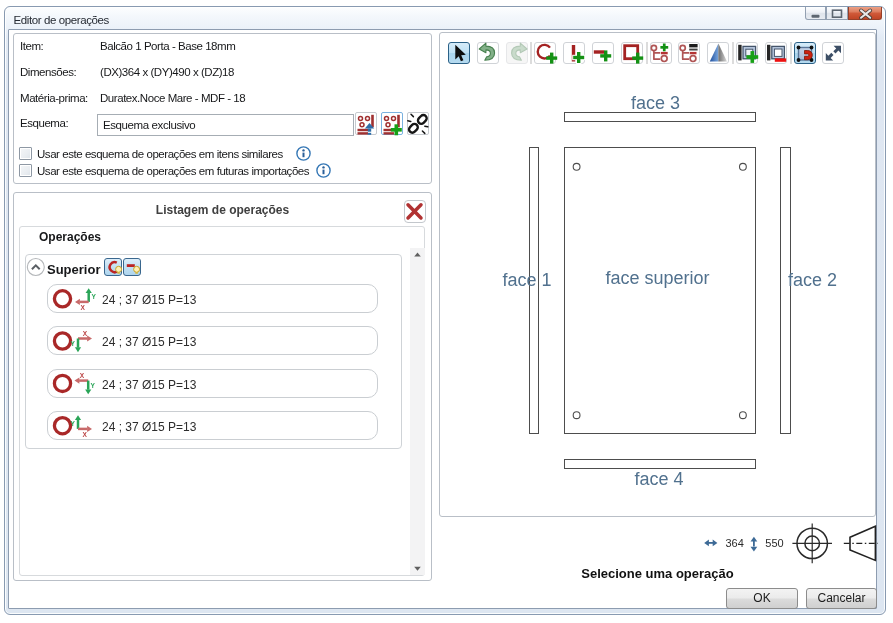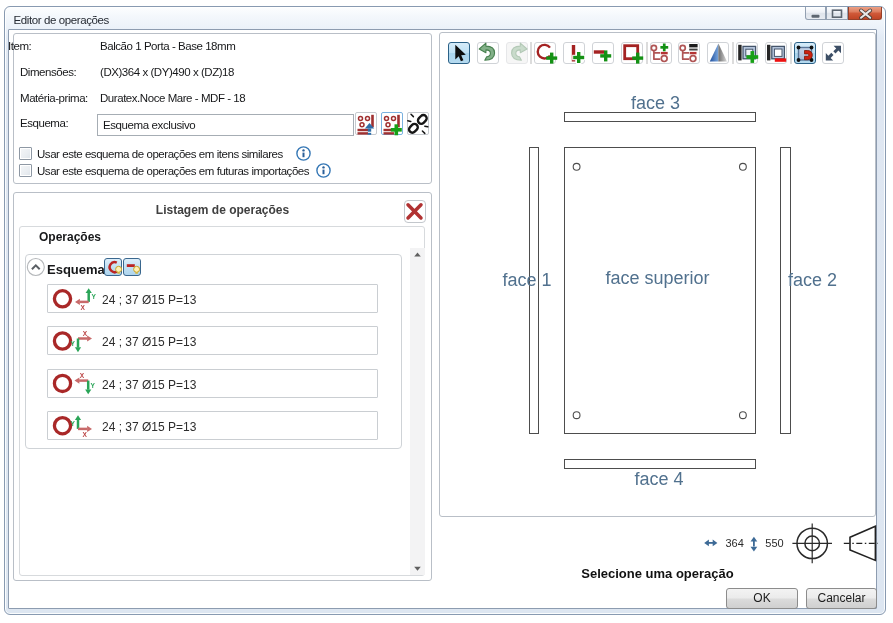--- a/index.html
+++ b/index.html
@@ -32,21 +32,21 @@
   background:linear-gradient(135deg,#f4f6f8 0,#e9edf1 60%,#dde3e9 100%); box-shadow:inset 0 0 0 1px #fff; }
 #p2hdr { position:absolute; left:13px; top:203px; width:419px; text-align:center; font-size:12px; font-weight:bold; color:#404040; }
 #xbtn { position:absolute; left:403.5px; top:200px; width:22px; height:22.5px; background:#fff; border:1px solid #c3c7cc; border-radius:4px; }
 #gbox { position:absolute; left:19px; top:226px; width:406px; height:350px; border:1px solid #d7dadd; border-radius:3px; background:#fff; }
 #oplbl { position:absolute; left:36px; top:230px; font-size:12px; font-weight:bold; color:#17181a; background:#fff; padding:0 3px; }
 #sbar { position:absolute; left:410px; top:248px; width:15px; height:327px; background:#f3f3f4; }
 #supbox { position:absolute; left:25px; top:254px; width:377px; height:195px; border:1px solid #cfd3d7; border-radius:4px; background:#fff; }
 #suplbl { position:absolute; left:47px; top:261.5px; font-size:13px; font-weight:bold; color:#17181a; }
 .supbtn { position:absolute; top:258px; width:18px; height:18px; border:1px solid #39678e; border-radius:3px;
   background:linear-gradient(180deg,#ddeefa 0,#c2e0f2 50%,#aed5ee 100%); }
-.oprow { position:absolute; left:47px; width:331px; height:29px; border:1px solid #caced2; border-radius:1px; background:#fff; }
+.oprow { position:absolute; left:47px; width:331px; height:29px; border:1px solid #caced2; border-radius:10px; background:#fff; }
 .optext { position:absolute; left:54px; top:7.5px; font-size:12px; color:#2d2d2d; white-space:nowrap; }
 .tbtn { position:absolute; top:42px; width:22px; height:22px; border:1px solid #d0d3d7; border-radius:3px; background:#fff; }
 .tbtn.sel { border:1px solid #2b6187; background:linear-gradient(180deg,#d6ecf9 0,#bfe1f4 48%,#a9d4ec 52%,#b5daf0 100%); }
 .tbtn.dis { border:1px solid #e6e7e9; background:#f6f6f6; }
 .tsep { position:absolute; top:42px; width:2px; height:22px; background:#dcdcdc; }
 .facelbl { position:absolute; font-size:18px; color:#51718e; white-space:nowrap; transform:translate(-50%,-50%); }
 .dline { position:absolute; border:1px solid #4d4d4d; background:#fff; }
 #selop { position:absolute; left:439px; top:566px; width:437px; text-align:center; font-size:13px; font-weight:bold; color:#111; }
 .wbtn { position:absolute; top:588px; height:21px; border:1px solid #8c8c8c; border-radius:3px;
   background:linear-gradient(180deg,#f3f3f3 0,#ebebeb 48%,#dcdcdc 52%,#cfcfcf 100%);
@@ -59,21 +59,21 @@
 <div id="client"></div>
 <div id="title">Editor de operações</div>
 <div id="btnmin" class="capbtn"></div>
 <div id="btnmax" class="capbtn"></div>
 <div id="btnclose" class="capbtn"></div>
 
 <div id="p1" class="panel"></div>
 <div id="p2" class="panel"></div>
 <div id="p3" class="panel"></div>
 
-<div class="lbl" style="left:8px; top:39.5px;">Item:</div>
+<div class="lbl" style="left:20px; top:39.5px;">Item:</div>
 <div class="lbl" style="left:100px; top:39.5px;">Balcão 1 Porta - Base 18mm</div>
 <div class="lbl" style="left:20px; top:65.5px;">Dimensões:</div>
 <div class="lbl" style="left:100px; top:65.5px;">(DX)364 x (DY)490 x (DZ)18</div>
 <div class="lbl" style="left:20px; top:91.5px;">Matéria-prima:</div>
 <div class="lbl" style="left:100px; top:91.5px;">Duratex.Noce Mare - MDF - 18</div>
 <div class="lbl" style="left:20px; top:116.5px;">Esquema:</div>
 <div id="esqinput">Esquema exclusivo</div>
 <div class="ebtn" style="left:355px;"></div>
 <div class="ebtn" style="left:381px; border-color:#7ab2e0;"></div>
 <div class="ebtn" style="left:407px;"></div>
@@ -81,21 +81,21 @@
 <div class="lbl" style="left:37px; top:147.5px;">Usar este esquema de operações em itens similares</div>
 <div class="cb" style="left:19px; top:164px;"></div>
 <div class="lbl" style="left:37px; top:164.5px;">Usar este esquema de operações em futuras importações</div>
 
 <div id="p2hdr">Listagem de operações</div>
 <div id="xbtn"></div>
 <div id="gbox"></div>
 <div id="oplbl">Operações</div>
 <div id="sbar"></div>
 <div id="supbox"></div>
-<div id="suplbl">Esquema</div>
+<div id="suplbl">Superior</div>
 <div class="supbtn" style="left:104px;"></div>
 <div class="supbtn" style="left:123px;"></div>
 <div class="oprow" style="top:284px;">
     <div class="optext">24 ; 37 Ø15 P=13</div>
   </div>
 <div class="oprow" style="top:326px;">
     <div class="optext">24 ; 37 Ø15 P=13</div>
   </div>
 <div class="oprow" style="top:369px;">
     <div class="optext">24 ; 37 Ø15 P=13</div>

